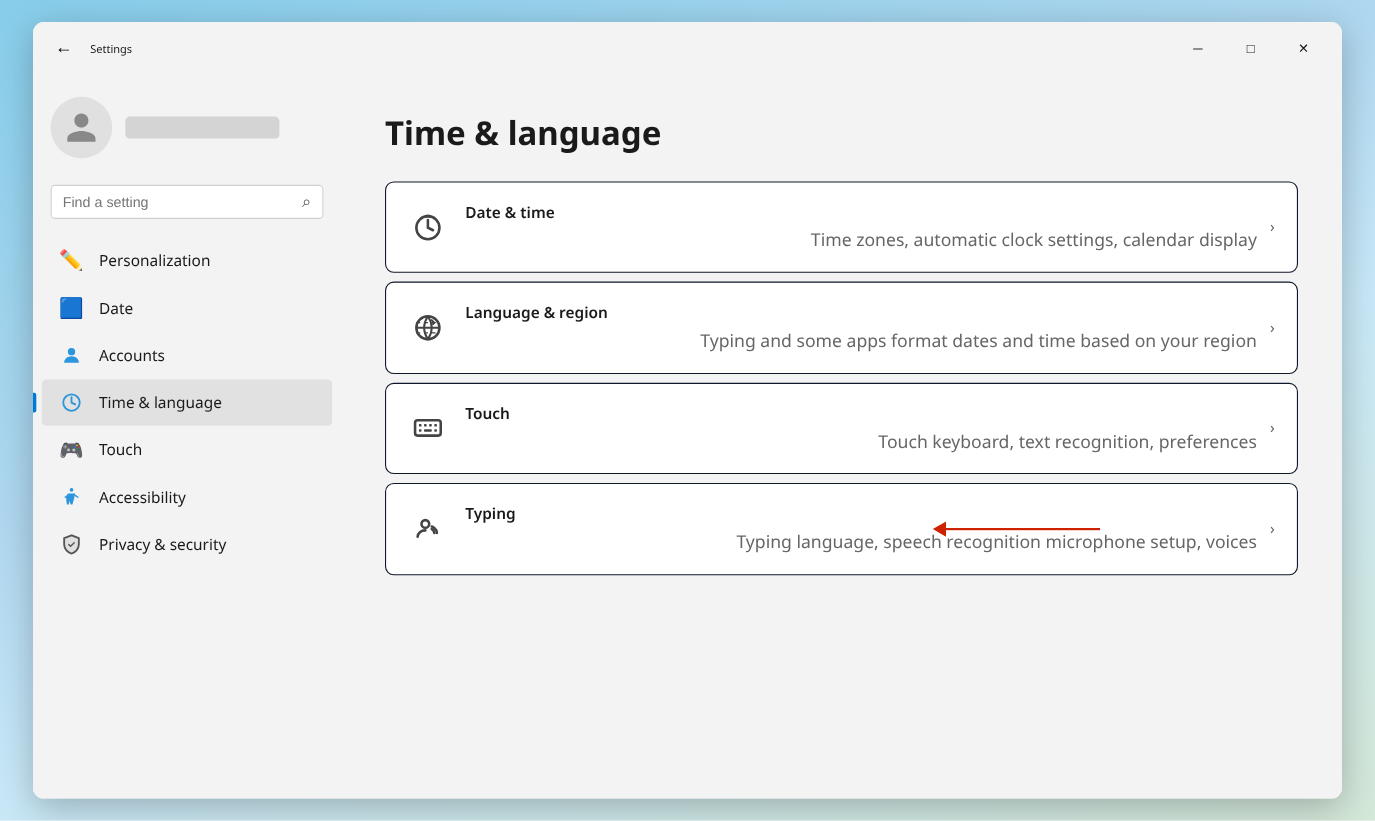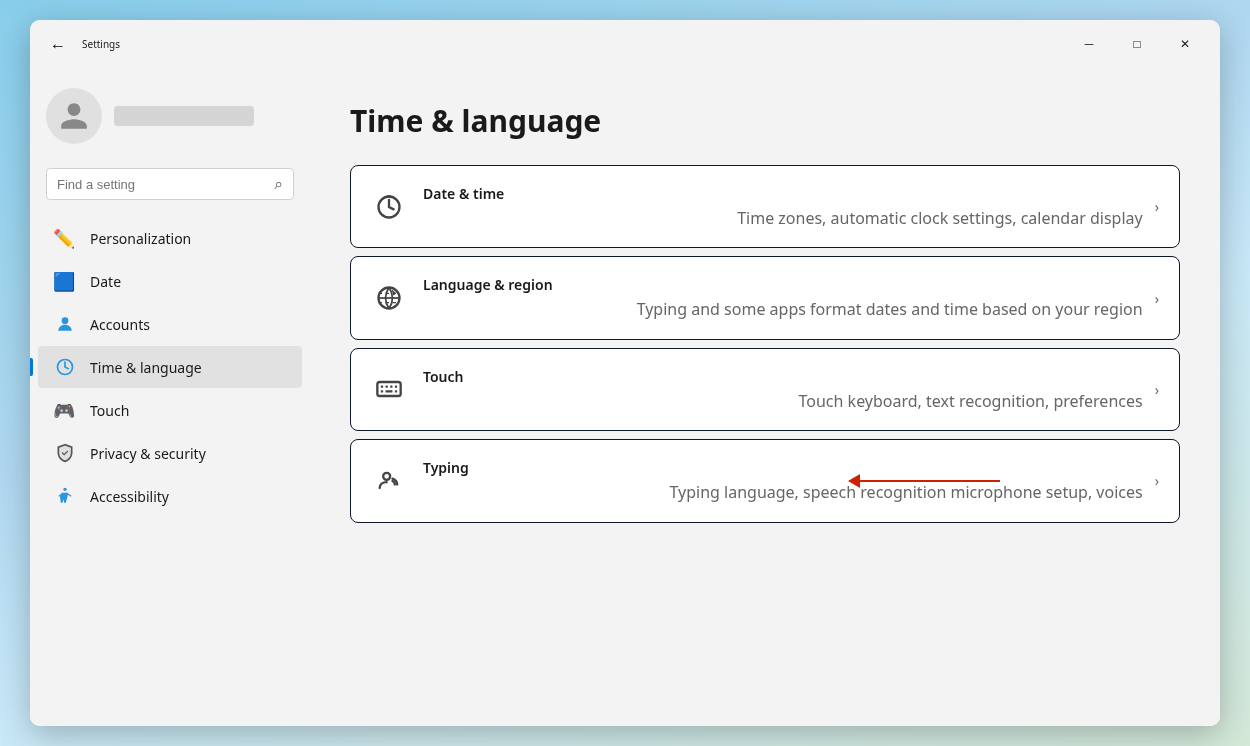--- a/index.html
+++ b/index.html
@@ -379,37 +379,37 @@
               <path d="M12 6v6l4 2" stroke="#2b96dd" stroke-width="2" stroke-linecap="round" fill="none"></path>
             </svg>
           </div>
           <span>Time &amp; language</span>
         </div>
         <div class="nav-item">
           <div class="nav-icon icon-gaming">🎮</div>
           <span>Touch</span>
         </div>
         <div class="nav-item">
-          <div class="nav-icon icon-privacy">
-            <svg width="20" height="20" viewBox="0 0 24 24" fill="none">
-              <path d="M12 2L4 5v7c0 5 4 9 8 10 4-1 8-5 8-10V5z" stroke="#555" stroke-width="2" fill="#e0e0e0"></path>
-              <path d="M9 12l2 2 4-4" stroke="#555" stroke-width="1.5" stroke-linecap="round" fill="none"></path>
-            </svg>
-          </div>
-          <span>Privacy &amp; security</span>
-        </div>
-        <div class="nav-item">
           <div class="nav-icon icon-accessibility">
             <svg width="20" height="20" viewBox="0 0 24 24" fill="#2b96dd">
               <circle cx="12" cy="4" r="2"></circle>
               <path d="M8 8h8l-1 5-2 7h-2l-1-4-1 4H7l-1-7z"></path>
               <path d="M8 10l-3 2m11-2l3 2" stroke="#2b96dd" stroke-width="1.5" stroke-linecap="round" fill="none"></path>
             </svg>
           </div>
           <span>Accessibility</span>
+        </div>
+        <div class="nav-item">
+          <div class="nav-icon icon-privacy">
+            <svg width="20" height="20" viewBox="0 0 24 24" fill="none">
+              <path d="M12 2L4 5v7c0 5 4 9 8 10 4-1 8-5 8-10V5z" stroke="#555" stroke-width="2" fill="#e0e0e0"></path>
+              <path d="M9 12l2 2 4-4" stroke="#555" stroke-width="1.5" stroke-linecap="round" fill="none"></path>
+            </svg>
+          </div>
+          <span>Privacy &amp; security</span>
         </div>
       </div>
     </div>
 
     <div class="main-content">
       <h1 class="page-title">Time &amp; language</h1>
 
       <div class="settings-card">
         <div class="card-icon">
           <svg width="28" height="28" viewBox="0 0 24 24" fill="none">

